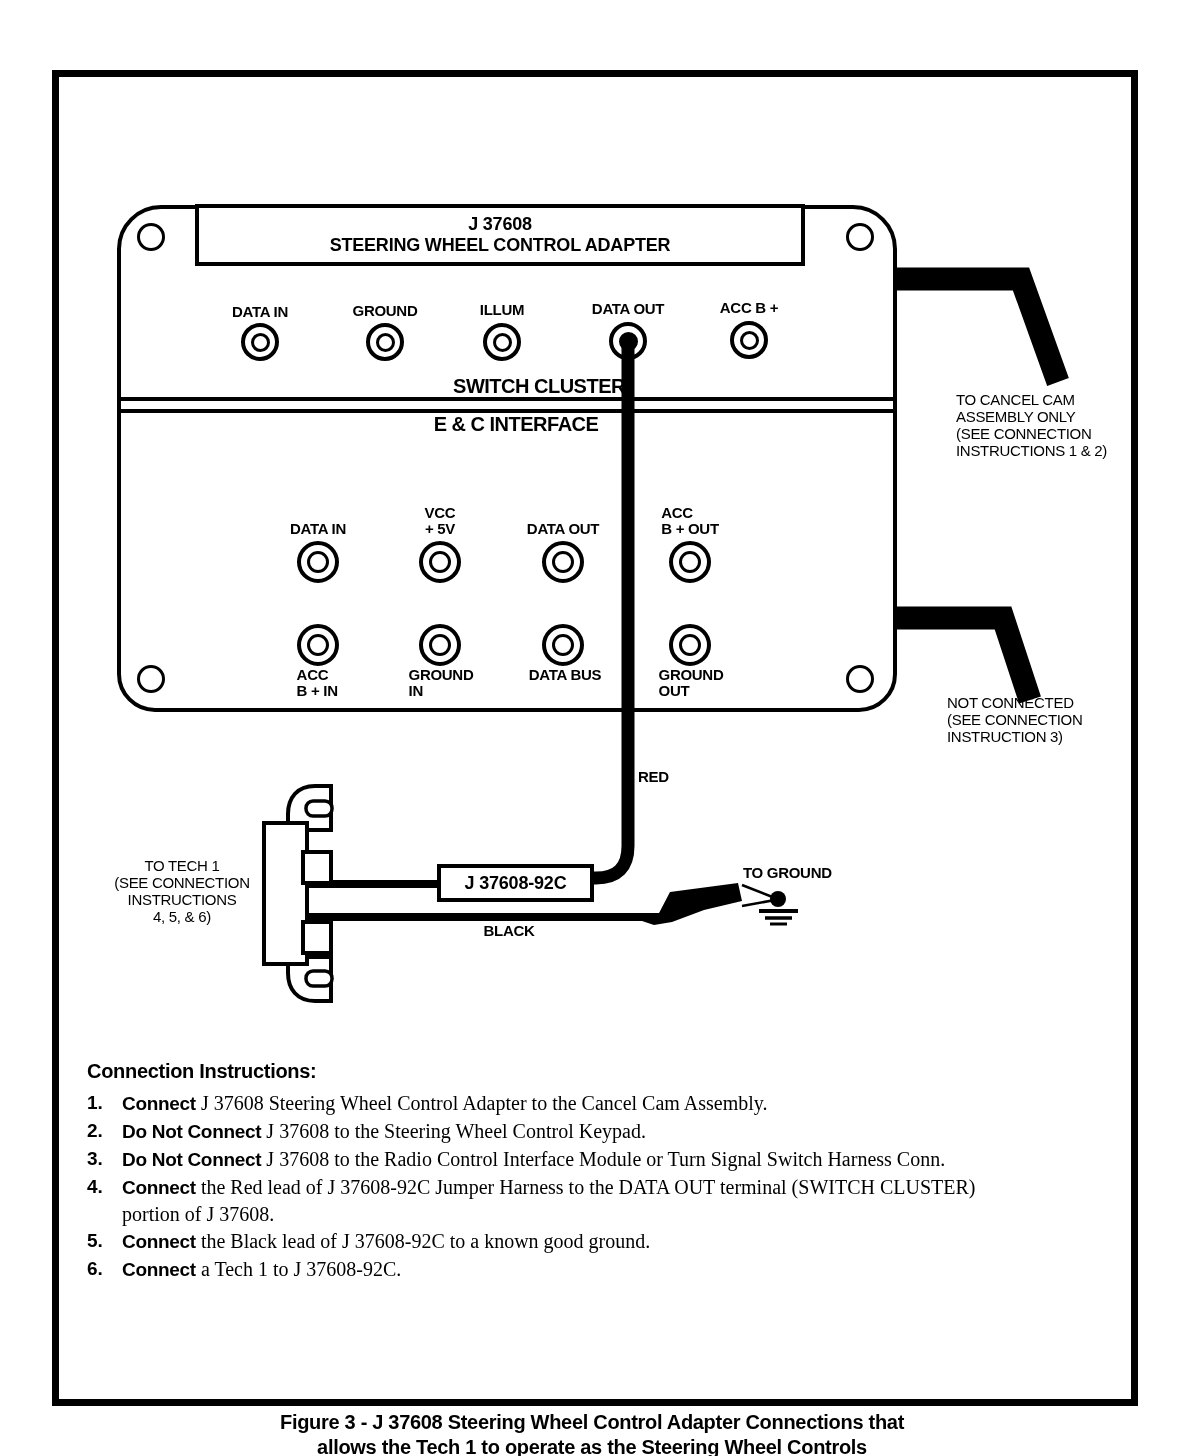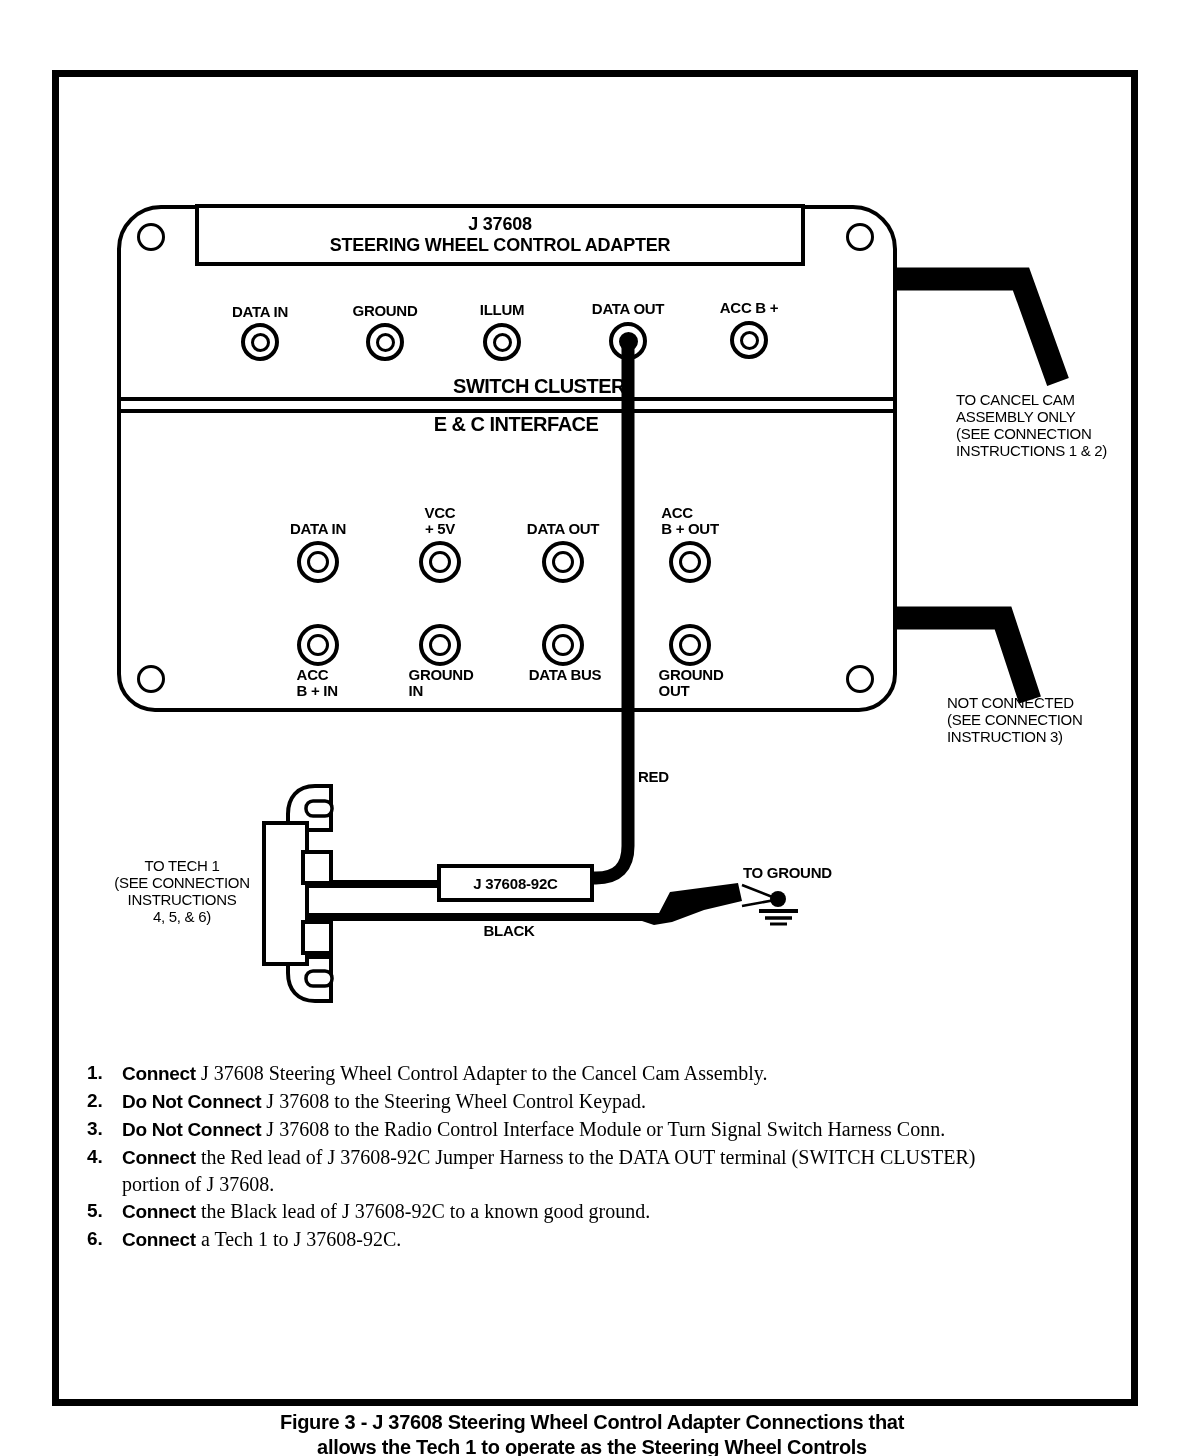--- a/index.html
+++ b/index.html
@@ -16,21 +16,21 @@
   .title-box div{font-weight:bold;font-size:18px;line-height:21px;letter-spacing:-0.2px;white-space:nowrap;}
   .screw{width:28px;height:28px;border:3.5px solid #000;border-radius:50%;background:#fff;
          transform:translate(-50%,-50%);}
   .divider{background:#000;height:4px;}
   .section-lbl{font-weight:bold;font-size:20px;letter-spacing:-0.5px;transform:translateX(-50%);white-space:nowrap;}
   .ring{border:4px solid #000;border-radius:50%;background:#fff;transform:translate(-50%,-50%);
         display:flex;align-items:center;justify-content:center;}
   .ring .in{border:3.5px solid #000;border-radius:50%;box-sizing:border-box;background:#fff;}
   .ring .in.filled{background:#000;border-color:#000;}
   .jbox{border:4px solid #000;background:#fff;display:flex;align-items:center;justify-content:center;}
-  .jbox div{font-weight:bold;font-size:15px;letter-spacing:-0.2px;white-space:nowrap;}
+  .jbox div{font-weight:bold;font-size:18px;letter-spacing:-0.2px;white-space:nowrap;}
   .ann{font-weight:normal;font-size:15px;line-height:17px;letter-spacing:-0.3px;}
   .ann div{white-space:nowrap;}
   .ann-center{text-align:center;transform:translateX(-50%);}
   .instr{width:1050px;}
   .instr-head{font-weight:bold;font-size:20px;letter-spacing:-0.3px;margin-bottom:7px;}
   .instr-item{display:flex;line-height:26px;margin-bottom:1px;}
   .instr-num{width:35px;flex:0 0 35px;font-weight:bold;font-size:19px;}
   .instr-text{flex:1;font-family:"Liberation Serif",serif;font-size:20px;}
   .instr-text .lead{font-family:"Liberation Sans",sans-serif;font-weight:bold;font-size:19px;letter-spacing:-0.3px;}
   .caption{left:0;width:1184px;text-align:center;font-weight:bold;font-size:20px;
@@ -190,20 +190,21 @@
   </div>
 
   <div class="abs ann ann-center" style="left:182px;top:857px;">
     <div>TO TECH 1</div>
     <div>(SEE CONNECTION</div>
     <div>INSTRUCTIONS</div>
     <div>4, 5, &amp; 6)</div>
   </div>
 
   <div class="abs instr" style="left:87px;top:1060px;">
+    <div class="instr-head">Connection Instructions:</div>
 
     <div class="instr-item">
       <div class="instr-num">1.</div>
       <div class="instr-text"><span class="lead">Connect</span><span> J 37608 Steering Wheel Control Adapter to the Cancel Cam Assembly.</span></div>
     </div>
     <div class="instr-item">
       <div class="instr-num">2.</div>
       <div class="instr-text"><span class="lead">Do Not Connect</span><span> J 37608 to the Steering Wheel Control Keypad.</span></div>
     </div>
     <div class="instr-item">

